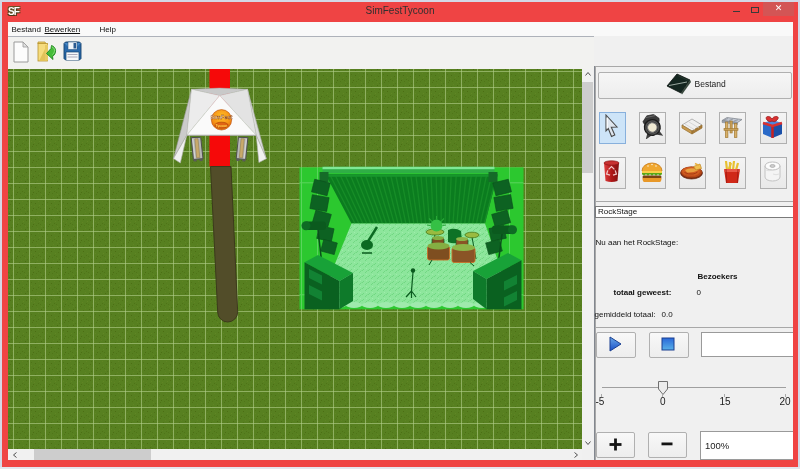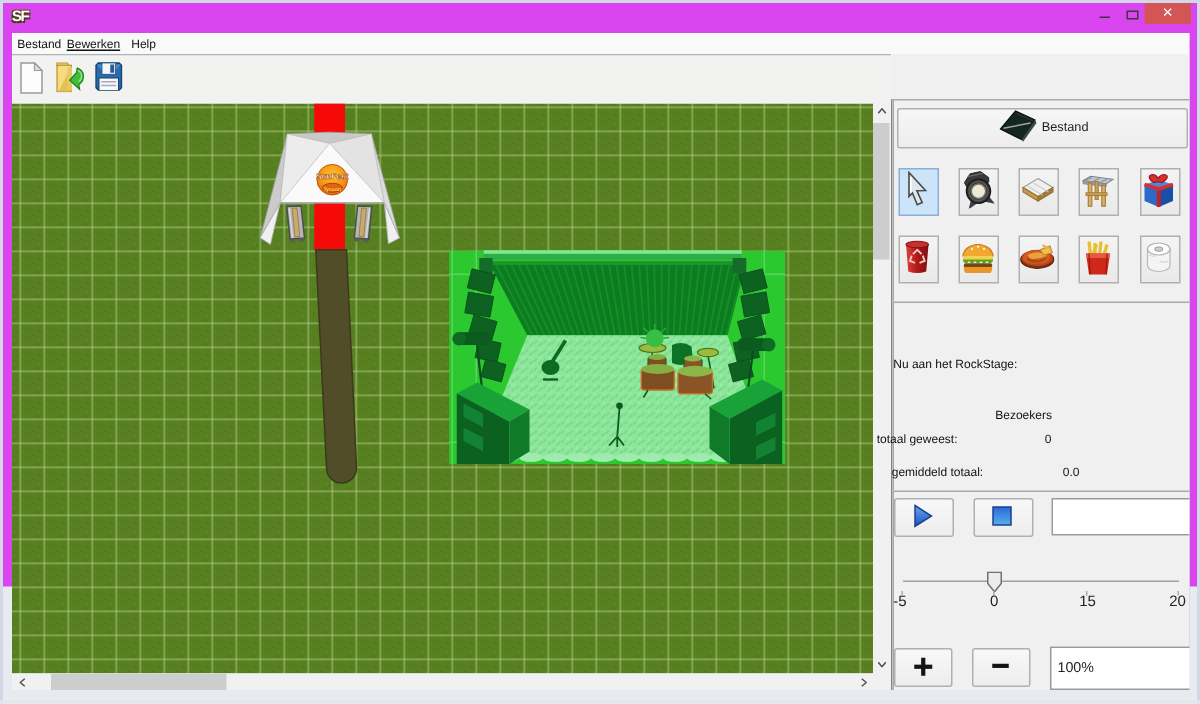--- a/index.html
+++ b/index.html
@@ -1,52 +1,53 @@
 <!DOCTYPE html>
 <html><head>
 <meta charset="utf-8">
 <style>
   html,body{margin:0;padding:0;}
   body{width:800px;height:469px;overflow:hidden;font-family:"Liberation Sans",sans-serif;background:#e8eaf0;}
   .abs{position:absolute;}
-  #win{position:absolute;left:0;top:0;width:800px;height:391px;background:#d946ef;}
+  #win{position:absolute;left:0;top:0;width:800px;height:469px;background:#ef4444;}
 </style>
 </head>
 <body>
 
 <div id="win">
 
   <div class="abs" style="left:0;top:0;width:800px;height:2px;background:#d4d8e6;"></div>
 
   <div class="abs" style="left:0;top:0;width:2px;height:469px;background:#d4d8e6;"></div>
 
   <div class="abs" style="left:798px;top:0;width:2px;height:469px;background:#d4d8e6;"></div>
 
   <div class="abs" style="left:0;top:466.5px;width:800px;height:2.5px;background:#e4e6ee;"></div>
 
   <div class="abs" style="left:8px;top:6px;width:16px;height:12px;font-size:10px;font-weight:bold;color:#fff;text-shadow:1px 1px 0 #4a3a18,-1px -1px 0 #6a5226,1px -1px 0 #6a5226,-1px 1px 0 #4a3a18;letter-spacing:-1px;">SF</div>
 
+  <div class="abs" style="left:0;top:5px;width:800px;text-align:center;font-size:10px;color:#303030;">SimFestTycoon</div>
 
   <div class="abs" style="left:733px;top:10.5px;width:7px;height:1.5px;background:#3a3a3a;"></div>
 
   <div class="abs" style="left:751px;top:7px;width:6px;height:3.5px;border:1px solid #3a3a3a;border-top-width:1.5px;"></div>
 
   <div class="abs" style="left:763px;top:2px;width:31px;height:13.5px;background:#d35555;"></div>
 
   <div class="abs" style="left:763px;top:2px;width:31px;height:13.5px;color:#fff;font-size:9px;text-align:center;line-height:13.5px;">✕</div>
 
   <div class="abs" style="left:7.5px;top:22px;width:785px;height:438px;background:#f0f0f0;overflow:hidden;">
 
     <div class="abs" style="left:0;top:0;width:785px;height:13.5px;background:#f9f9f9;border-bottom:1px solid #aeb2ba;"></div>
 
     <div class="abs" style="left:4px;top:3px;font-size:8px;color:#111;">Bestand</div>
 
     <div class="abs" style="left:37px;top:3px;font-size:8px;color:#111;text-decoration:underline;">Bewerken</div>
 
-    <div class="abs" style="left:80px;top:3px;font-size:8px;color:#111;">Help</div>
+    <div class="abs" style="left:92px;top:3px;font-size:8px;color:#111;">Help</div>
 
     <div class="abs" style="left:0;top:14.5px;width:785px;height:32px;background:#f2f2f0;"></div>
 
     <svg class="abs" style="left:4px;top:19px;" width="18" height="22" viewBox="0 0 18 22">
       <path d="M2 1 L11 1 L16 6 L16 21 L2 21 Z" fill="#fcfcfc" stroke="#9a9a9a" stroke-width="1"></path>
       <path d="M11 1 L11 6 L16 6 Z" fill="#e0e0e0" stroke="#9a9a9a" stroke-width="0.8"></path>
     </svg>
 
     <svg class="abs" style="left:29px;top:18px;" width="21" height="23" viewBox="0 0 21 23">
       <path d="M1 2 L8 2 L9 4 L1 4 Z" fill="#f0d472" stroke="#b89430" stroke-width="0.8"></path>
@@ -464,32 +465,33 @@
 
     <svg class="abs" style="left:755px;top:139px;" width="19" height="21" viewBox="0 0 19 21">
       <path d="M2 5 L2 16 A 7.5 4 0 0 0 17 16 L17 5 Z" fill="#f4f4f4" stroke="#b8b8b8" stroke-width="0.8"></path>
       <ellipse cx="9.5" cy="5" rx="7.5" ry="4" fill="#fcfcfc" stroke="#b0b0b0" stroke-width="0.8"></ellipse>
       <ellipse cx="9.5" cy="5" rx="2.6" ry="1.4" fill="#d0d0d0" stroke="#a0a0a0" stroke-width="0.7"></ellipse>
       <path d="M3 9 Q6 10.5 9 9 M10 13 Q13 14.5 16 13" stroke="#d8d8d8" stroke-width="0.8" fill="none"></path>
     </svg>
 
     <div class="abs" style="left:587px;top:178.5px;width:197px;height:126px;border:1px solid #a8a8a8;background:#f0f0f0;"></div>
 
+    <div class="abs" style="left:587.5px;top:183.5px;width:195px;height:10px;background:#fff;border:1px solid #7a7a7a;font-size:8px;color:#111;line-height:10px;padding-left:2px;">RockStage</div>
 
     <div class="abs" style="left:588px;top:215.5px;font-size:8px;color:#111;">Nu aan het RockStage:</div>
 
-    <div class="abs" style="left:656px;top:249.5px;font-size:8px;color:#111;">Bezoekers</div>
-
-    <div class="abs" style="left:577px;top:266px;font-size:8px;color:#111;">totaal geweest:</div>
+    <div class="abs" style="left:690px;top:249.5px;font-size:8px;color:#111;font-weight:bold;">Bezoekers</div>
+
+    <div class="abs" style="left:606px;top:266px;font-size:8px;color:#111;font-weight:bold;">totaal geweest:</div>
 
     <div class="abs" style="left:689px;top:266px;font-size:8px;color:#111;">0</div>
 
     <div class="abs" style="left:587px;top:287.5px;font-size:8px;color:#111;">gemiddeld totaal:</div>
 
-    <div class="abs" style="left:701px;top:287.5px;font-size:8px;color:#111;">0.0</div>
+    <div class="abs" style="left:654px;top:287.5px;font-size:8px;color:#111;">0.0</div>
 
     <div class="abs" style="left:587px;top:304.5px;width:197px;height:133px;border:1px solid #a8a8a8;background:#f0f0f0;"></div>
 
     <div class="abs" style="left:588px;top:310px;width:38px;height:24px;background:linear-gradient(#f8f8f8,#ededed);border:1px solid #b0b0b0;border-radius:2px;"></div>
 
     <svg class="abs" style="left:600px;top:314px;" width="15" height="16" viewBox="0 0 15 16">
       <defs>
           <linearGradient id="bg1" x1="0" y1="0" x2="0" y2="1">
         <stop offset="0" stop-color="#6aa8e8"></stop>
             <stop offset="1" stop-color="#1a50c8"></stop>

